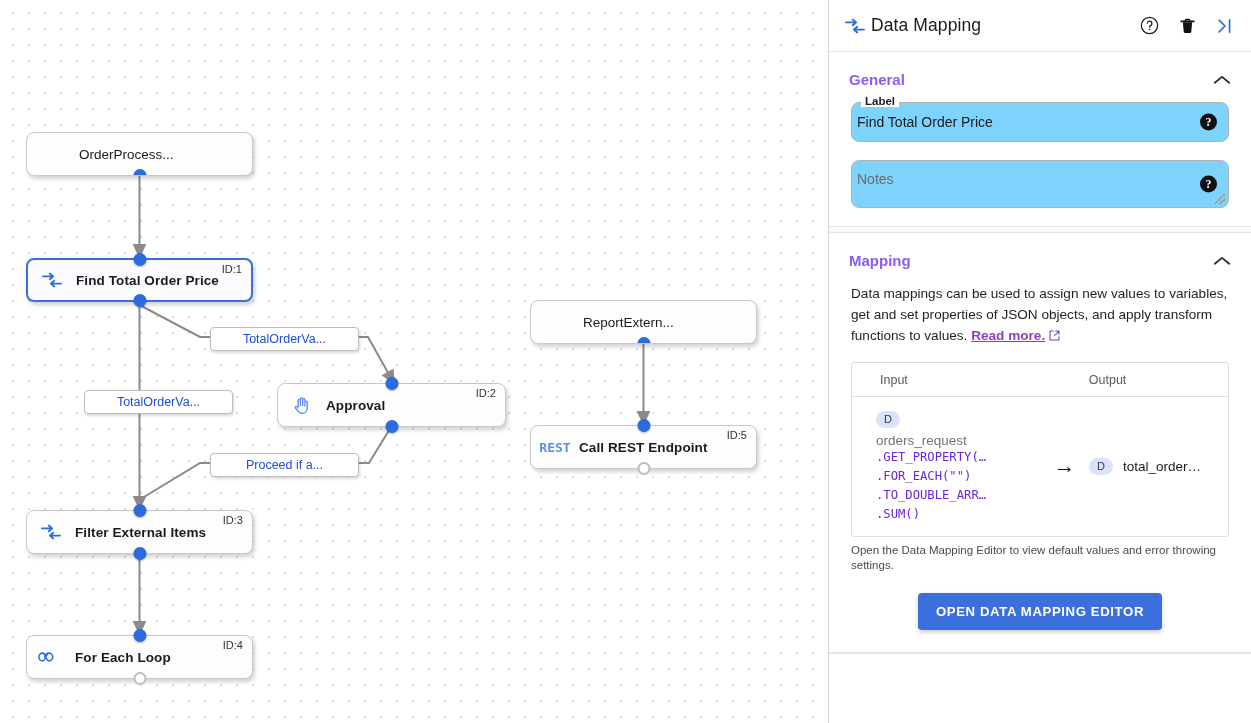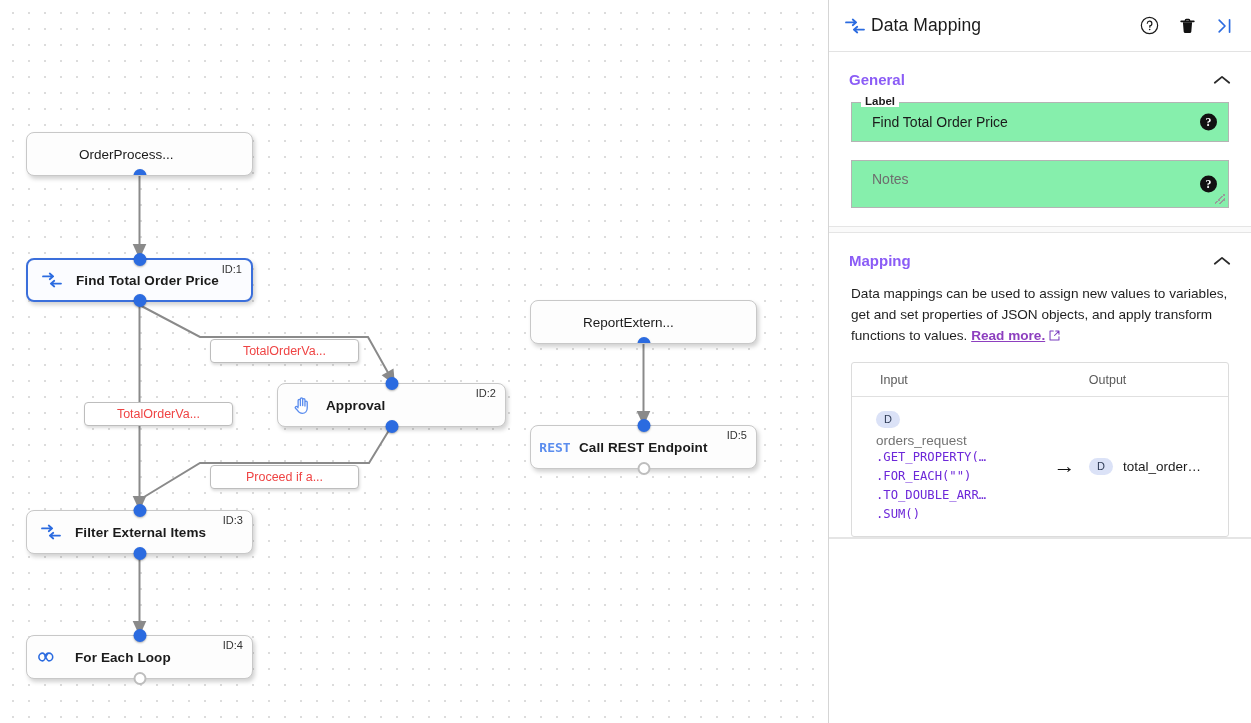--- a/index.html
+++ b/index.html
@@ -75,23 +75,23 @@
   .port.top { top: -7px; }
   .port.bottom { bottom: -7px; }
   .port.hollow { background: #ffffff; border: 2px solid #bdbdbd; box-shadow: none; }
 
   .edge-label {
     position: absolute;
     background: #ffffff;
     border: 1px solid #bdbdbd;
     border-radius: 4px;
     box-shadow: 1px 2px 3px rgba(0,0,0,0.14);
-    font-size: 12.5px; color: #ef4444;
+    font-size: 12.5px; color: #1d4ed8;
     display: flex; align-items: center; justify-content: center;
-    height: 24px; white-space: nowrap; margin-top: 12px;
+    height: 24px; white-space: nowrap;
   }
 
   
   .panel {
     width: 423px; flex: 0 0 423px; height: 723px;
     background: #ffffff;
     border-left: 1px solid #d5d5d5;
     display: flex; flex-direction: column;
     overflow: hidden;
   }
@@ -116,24 +116,24 @@
   }
   .section-head .stitle { font-size: 15px; font-weight: bold; color: #8b5cf6; }
   .chev { color: #3a3a3a; display: flex; }
 
   .sec-divider { height: 7px; background: #fafafa; border-top: 1px solid #e5e5e5; border-bottom: 1px solid #e5e5e5; }
   .thin-divider { border-top: 1px solid #e5e5e5; }
 
   .field-wrap { position: relative; margin: 0 10px 18px 10px; }
   .outlined {
     position: relative;
-    border: 1px solid #b4b4b4; border-radius: 0;
+    border: 1px solid #b4b4b4; border-radius: 8px;
     height: 40px; display: flex; align-items: center;
-    padding: 0 40px 0 20px;
-    background: #86efac;
+    padding: 0 40px 0 5px;
+    background: #7dd3fc;
   }
   .outlined .legend {
     position: absolute; top: -8px; left: 9px;
     background: #fff; padding: 0 4px;
     font-size: 11.5px; font-weight: bold; color: #1b1b1b;
   }
   .outlined .val { font-size: 14px; color: #1b1b1b; }
   .outlined.area { height: 48px; align-items: flex-start; padding-top: 10px; }
   .outlined.area .val.ph { color: #6e6e6e; }
   .helpdot {
@@ -402,21 +402,25 @@
               <div class="codeline">.SUM()</div>
             </div>
             <div class="arrow-cell">→</div>
             <div class="out-cell">
               <span class="chip">D</span>
               <span class="outname">total_order…</span>
             </div>
           </div>
         </div>
 
-
+        <div class="hint">Open the Data Mapping Editor to view default values and error throwing settings.</div>
+
+        <div class="btn-row">
+          <button class="btn-primary">OPEN DATA MAPPING EDITOR</button>
+        </div>
       </div>
 
       <div class="thin-divider"></div>
 
 
       <div class="thin-divider"></div>
 
     </div>
   </div>
 </div>

